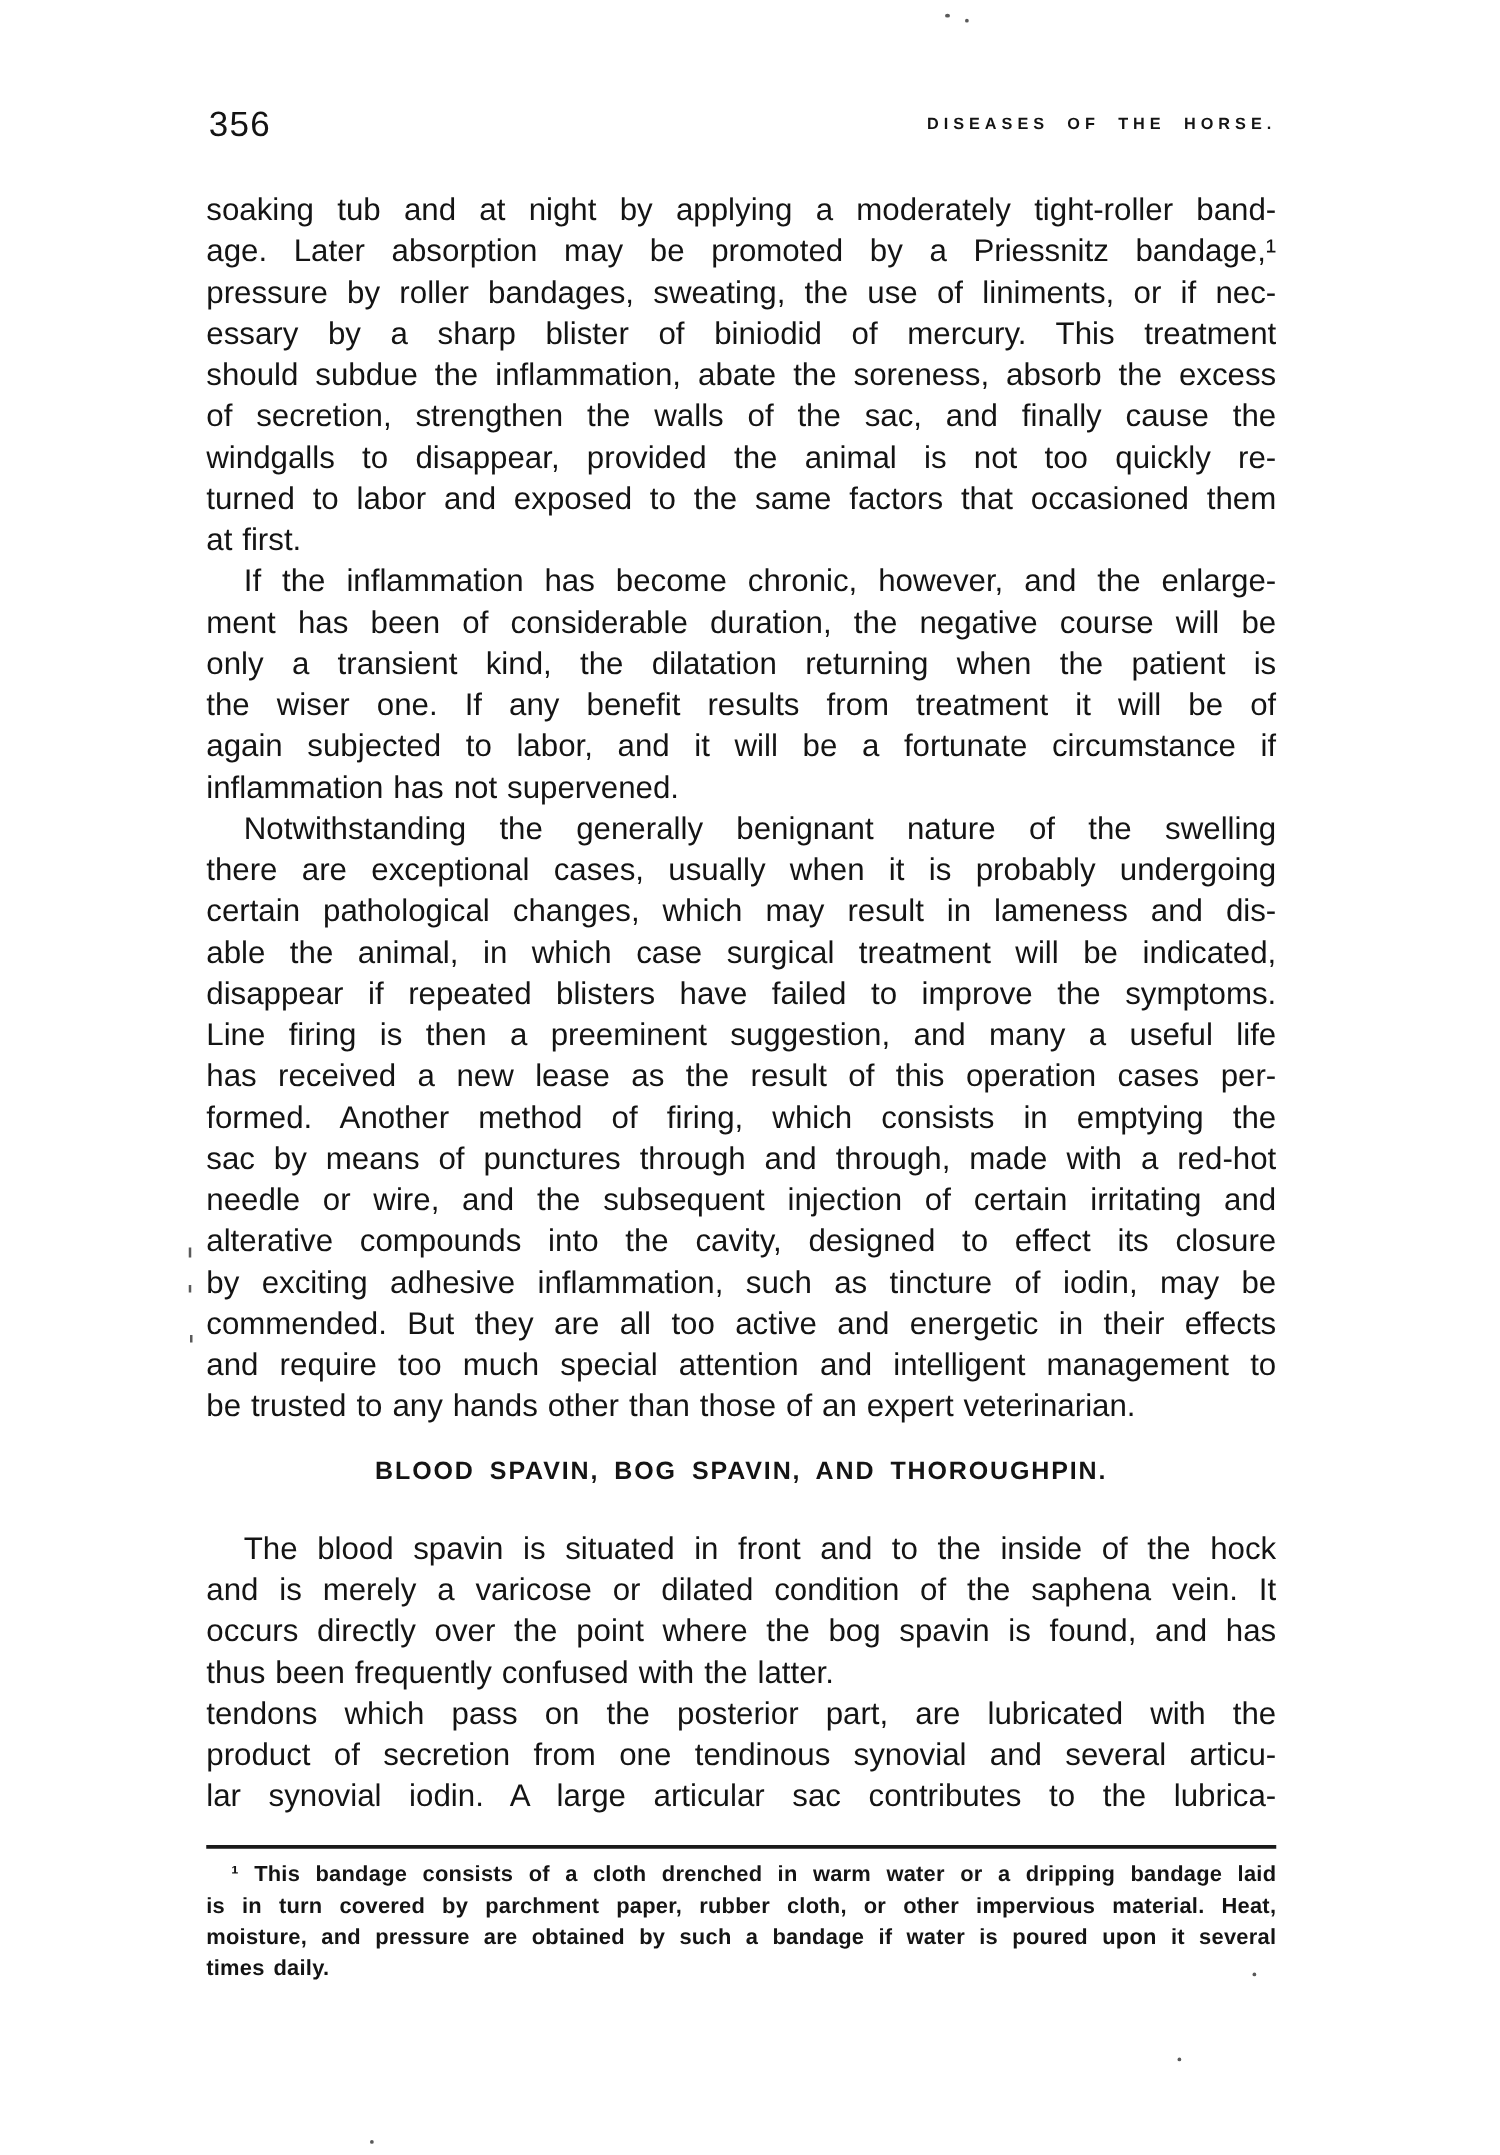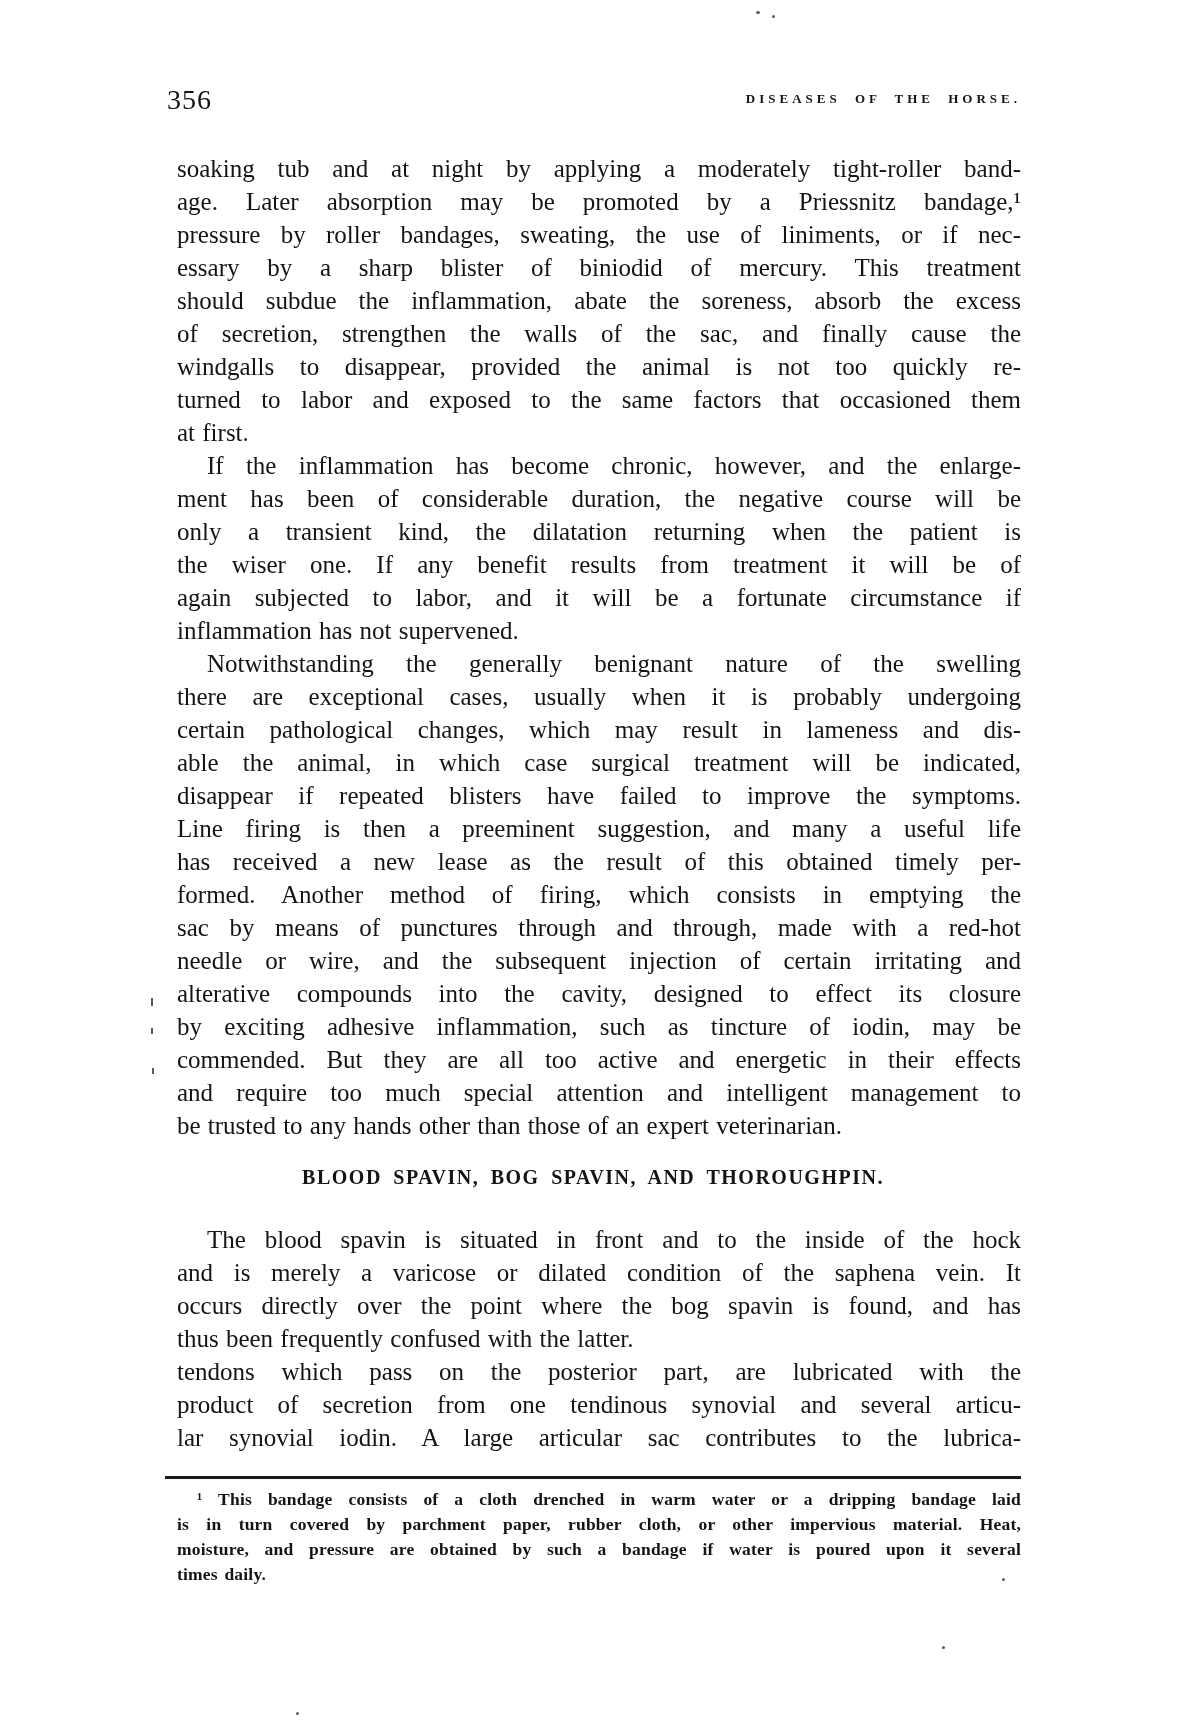--- a/index.html
+++ b/index.html
@@ -1,38 +1,38 @@
 <!DOCTYPE html>
 <html><head>
 <meta charset="utf-8">
 <style>
   * { margin:0; padding:0; box-sizing:border-box; }
   html,body { background:#ffffff; }
   .page {
     width:1200px; height:1724px; position:relative;
     background:#ffffff; color:#141414;
-    font-family:Liberation Serif, serif;
+    font-family:Liberation Sans, sans-serif;
     overflow:hidden;
   }
   .column { position:absolute; left:165px; top:86px; width:856px; }
   .header-row { position:relative; height:32px; }
   .pageno {
     position:absolute; left:2px; top:-2px;
     font-size:28px; letter-spacing:1px;
   }
   .running-header {
     text-align:right; font-size:13px; font-weight:600;
     letter-spacing:4px; word-spacing:7px; padding-top:5px;
   }
   .body-text { margin-top:34px; }
   .para { }
   .line {
     font-size:25px; line-height:33px; height:33px;
     text-align:justify; text-align-last:justify;
-    word-spacing:1px; white-space:normal; overflow:hidden;margin-left:12px;
+    word-spacing:1px; white-space:normal; overflow:hidden;
   }
   .line.last { text-align-last:left; }
   .line.first-indent { text-indent:30px; }
   .section-heading {
     margin-top:24px; text-align:center;
     font-weight:700; font-size:20px;
     letter-spacing:1.5px; word-spacing:5px;
   }
   .section-text { margin-top:34px; }
   .footnote-rule {
@@ -89,21 +89,21 @@
           <div class="line">again subjected to labor, and it will be a fortunate circumstance if</div>
           <div class="line last">inflammation has not supervened.</div>
         </div>
         <div class="para">
           <div class="line first-indent">Notwithstanding the generally benignant nature of the swelling</div>
           <div class="line">there are exceptional cases, usually when it is probably undergoing</div>
           <div class="line">certain pathological changes, which may result in lameness and dis-</div>
           <div class="line">able the animal, in which case surgical treatment will be indicated,</div>
           <div class="line">disappear if repeated blisters have failed to improve the symptoms.</div>
           <div class="line">Line firing is then a preeminent suggestion, and many a useful life</div>
-          <div class="line">has received a new lease as the result of this obtained timely per-</div>
+          <div class="line">has received a new lease as the result of this operation cases per-</div>
           <div class="line">formed. Another method of firing, which consists in emptying the</div>
           <div class="line">sac by means of punctures through and through, made with a red-hot</div>
           <div class="line">needle or wire, and the subsequent injection of certain irritating and</div>
           <div class="line">alterative compounds into the cavity, designed to effect its closure</div>
           <div class="line">by exciting adhesive inflammation, such as tincture of iodin, may be</div>
           <div class="line">commended. But they are all too active and energetic in their effects</div>
           <div class="line">and require too much special attention and intelligent management to</div>
           <div class="line last">be trusted to any hands other than those of an expert veterinarian.</div>
         </div>
       </div>

